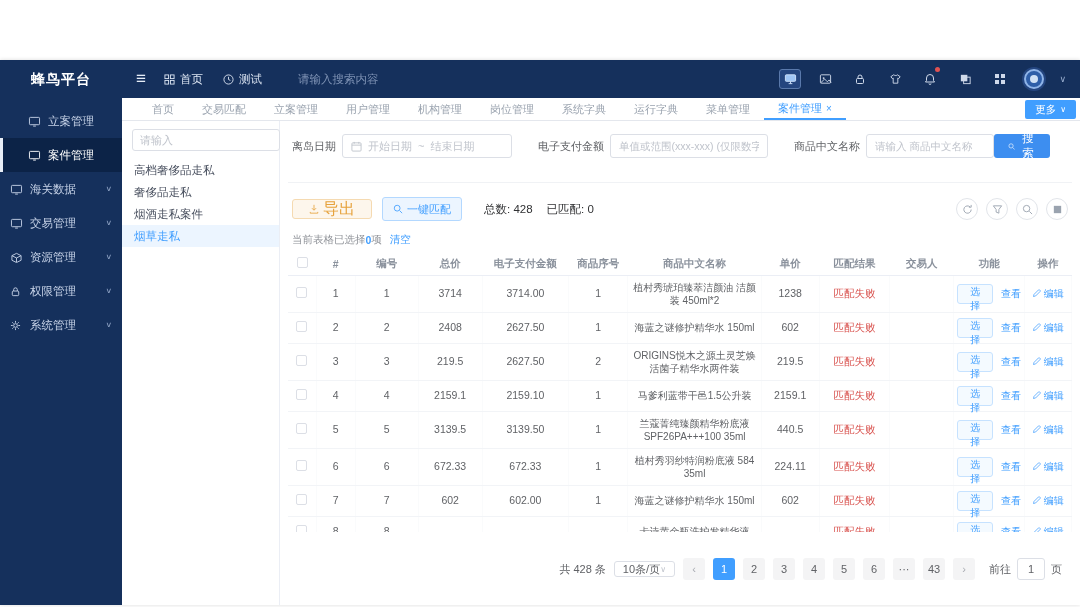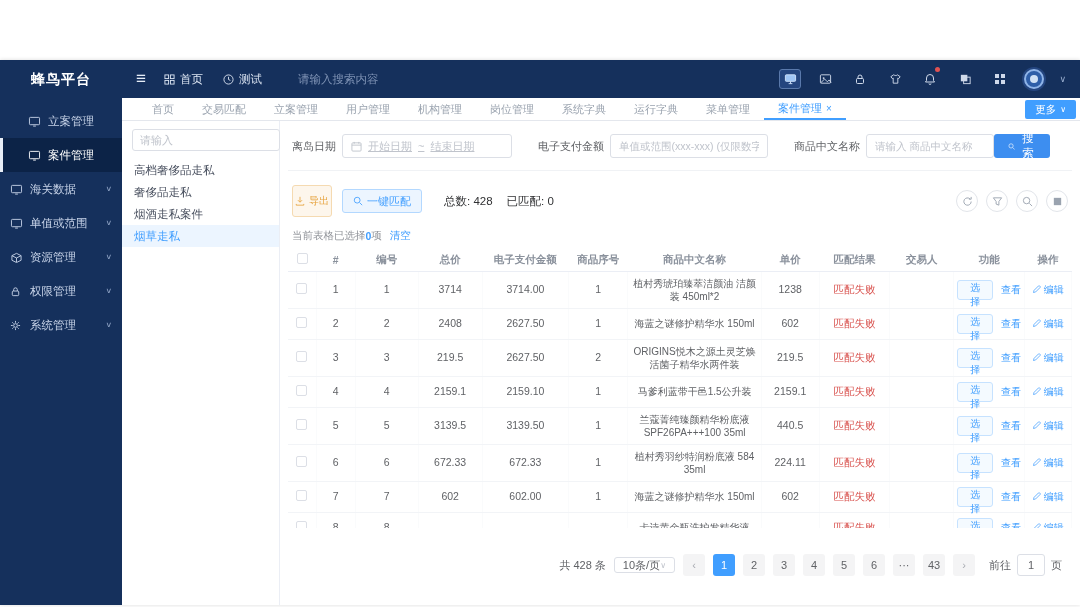--- a/index.html
+++ b/index.html
@@ -48,32 +48,32 @@
   .casepanel { width:158px; background:#ffffff; border-right:1px solid #ebeef5; flex:none; padding:6px 0 0 0; }
   .casepanel .search { margin:2px 10px 8px 10px; }
   .casepanel input { width:148px; height:22px; border:1px solid #dcdfe6; border-radius:3px; font-size:11px; padding:0 7px; color:#606266; outline:none; }
   .casepanel input::placeholder { color:#c0c4cc; }
   .case-item { height:22px; line-height:22px; padding:0 12px; font-size:11.5px; color:#4a5160; cursor:pointer; white-space:nowrap; }
   .case-item.active { color:#409eff; background:#ecf5ff; }
 
   .main { flex:1; background:#ffffff; min-width:0; display:flex; flex-direction:column; padding:0 8px; }
 
   
-  .filters { display:flex; align-items:flex-end; padding:13px 4px 12px 4px; border-bottom:1px solid #f0f2f5; }
+  .filters { display:flex; align-items:flex-end; padding:13px 4px 24px 4px; border-bottom:1px solid #f0f2f5; }
   .f-label { font-size:11px; color:#606266; margin-right:6px; white-space:nowrap; }
   .f-group { display:flex; align-items:center; margin-right:26px; }
   .dateband { display:flex; align-items:center; border:1px solid #dcdfe6; border-radius:3px; height:24px; padding:0 8px; gap:6px; color:#c0c4cc; font-size:11px; width:170px; }
-  .dateband .ph { color:#c0c4cc;text-decoration:underline; }
+  .dateband .ph { color:#c0c4cc; }
   .f-input { height:24px; border:1px solid #dcdfe6; border-radius:3px; font-size:10.5px; padding:0 8px; color:#606266; outline:none; }
   .f-input::placeholder { color:#c0c4cc; }
   .search-btn { margin-left:auto; margin-right:69px; height:24px; background:#3d8ef0; color:#fff; border:none; border-radius:3px; font-size:11.5px; padding:0 14px; cursor:pointer; display:flex; align-items:center; gap:5px; }
 
   
   .toolbar { display:flex; align-items:center; padding:14px 4px 6px 4px; }
-  .btn-export { height:32px; border:1px solid #f5dab1; background:#fdf6ec; color:#e6a23c; border-radius:3px; font-size:10px; padding:0 2px; cursor:pointer; display:flex; align-items:center; gap:4px; }
+  .btn-export { height:20px; border:1px solid #f5dab1; background:#fdf6ec; color:#e6a23c; border-radius:3px; font-size:16px; padding:0 16px; cursor:pointer; display:flex; align-items:center; gap:4px; }
   .btn-match { height:24px; border:1px solid #b3d8ff; background:#ecf5ff; color:#409eff; border-radius:3px; font-size:11px; padding:0 10px; cursor:pointer; margin-left:10px; display:flex; align-items:center; gap:4px; }
   .totals { font-size:11.5px; color:#303133; margin-left:22px; display:flex; gap:14px; }
   .tool-icons { margin-left:auto; display:flex; gap:8px; }
   .circ { width:22px; height:22px; border:1px solid #e2e5ea; border-radius:50%; background:#fff; display:flex; align-items:center; justify-content:center; cursor:pointer; }
 
   
   .selbar { display:flex; align-items:center; gap:0; font-size:10.5px; color:#909399; padding:6px 4px 4px 4px; }
   .selbar .cnt { color:#409eff; font-weight:bold; }
   .selbar .clear { color:#409eff; cursor:pointer; margin-left:8px; }
 
@@ -138,21 +138,21 @@
     <span class="lbl">海关数据</span>
     <span class="chev">∨</span>
           </div>
           <div class="nav-item">
             <span class="icn">
               <svg class="ic" width="13" height="11" viewBox="0 0 14 12">
                 <rect x="1.5" y="1.5" width="11" height="8" rx="1" fill="none" stroke="#c7d3e8"></rect>
                 <path d="M5.5 11h3" stroke="#c7d3e8"></path>
               </svg>
             </span>
-    <span class="lbl">单值或范围</span>
+    <span class="lbl">交易管理</span>
     <span class="chev">∨</span>
           </div>
           <div class="nav-item">
             <span class="icn">
               <svg class="ic" width="13" height="11" viewBox="0 0 14 12">
                 <path d="M2 4l5-2.5L12 4v5l-5 2.5L2 9z" fill="none" stroke="#c7d3e8"></path>
                 <path d="M2 4l5 2.5L12 4M7 6.5V11" fill="none" stroke="#c7d3e8"></path>
               </svg>
             </span>
     <span class="lbl">资源管理</span>

